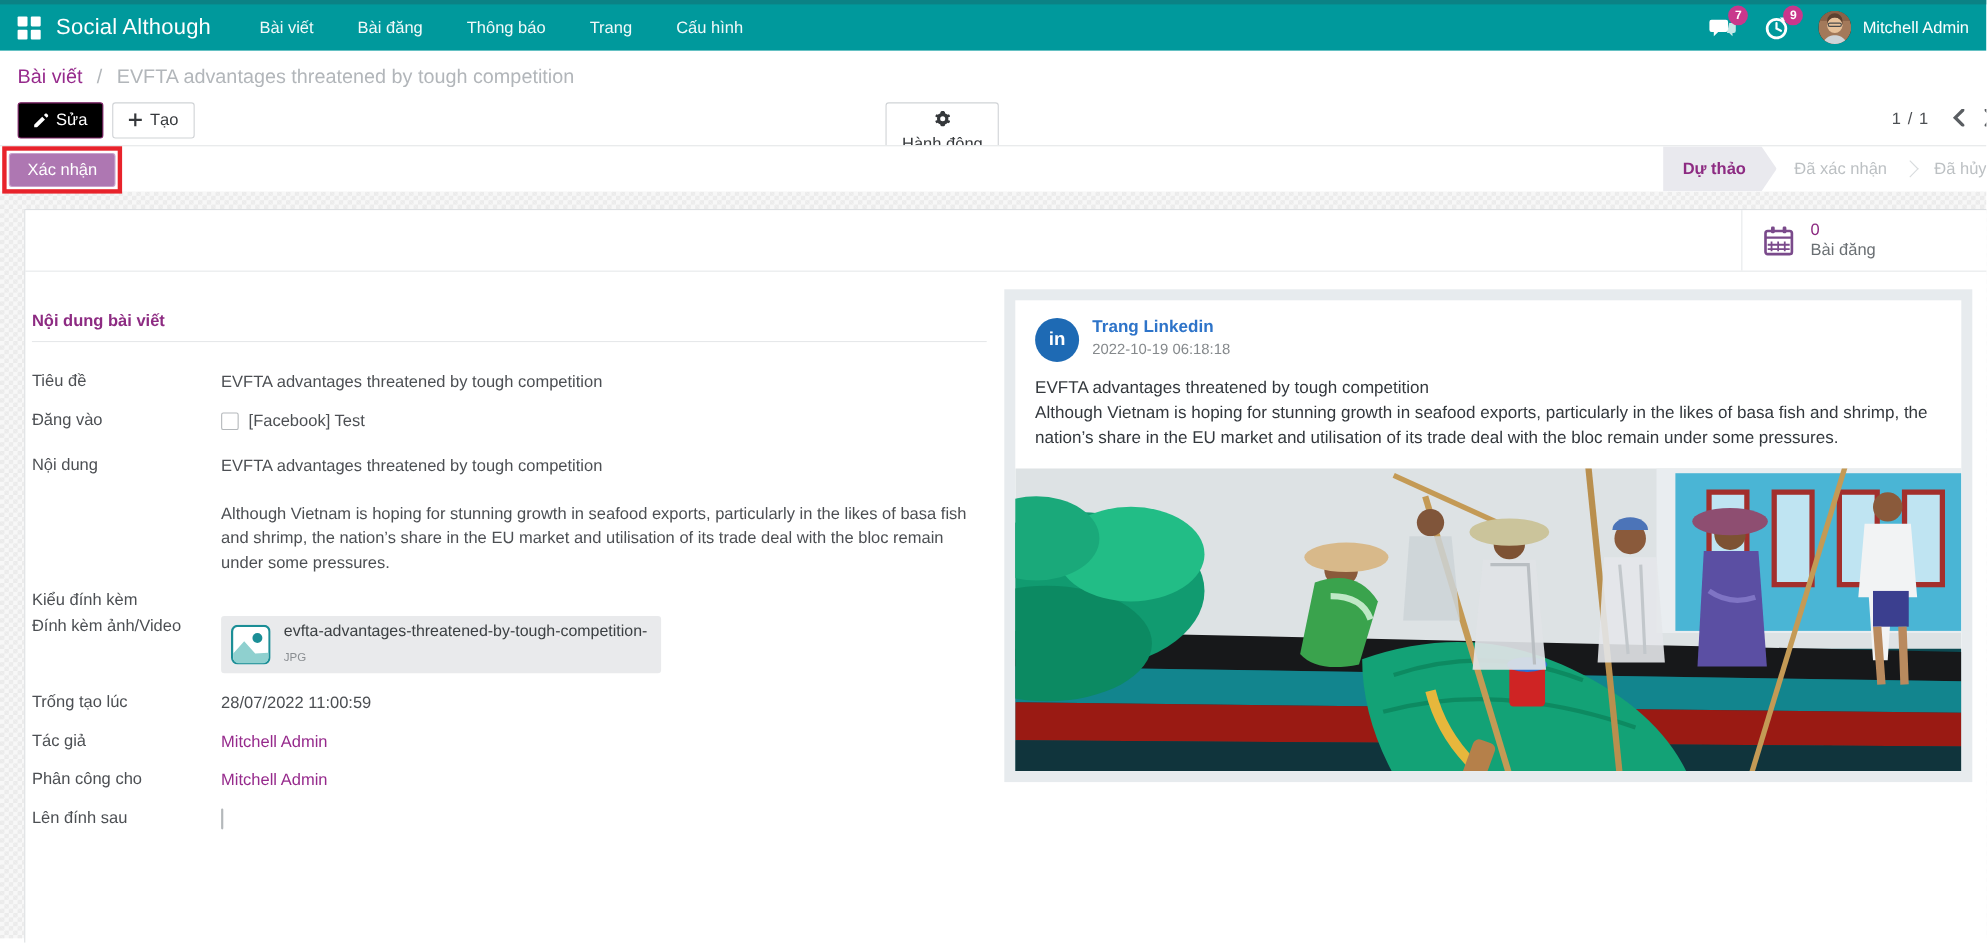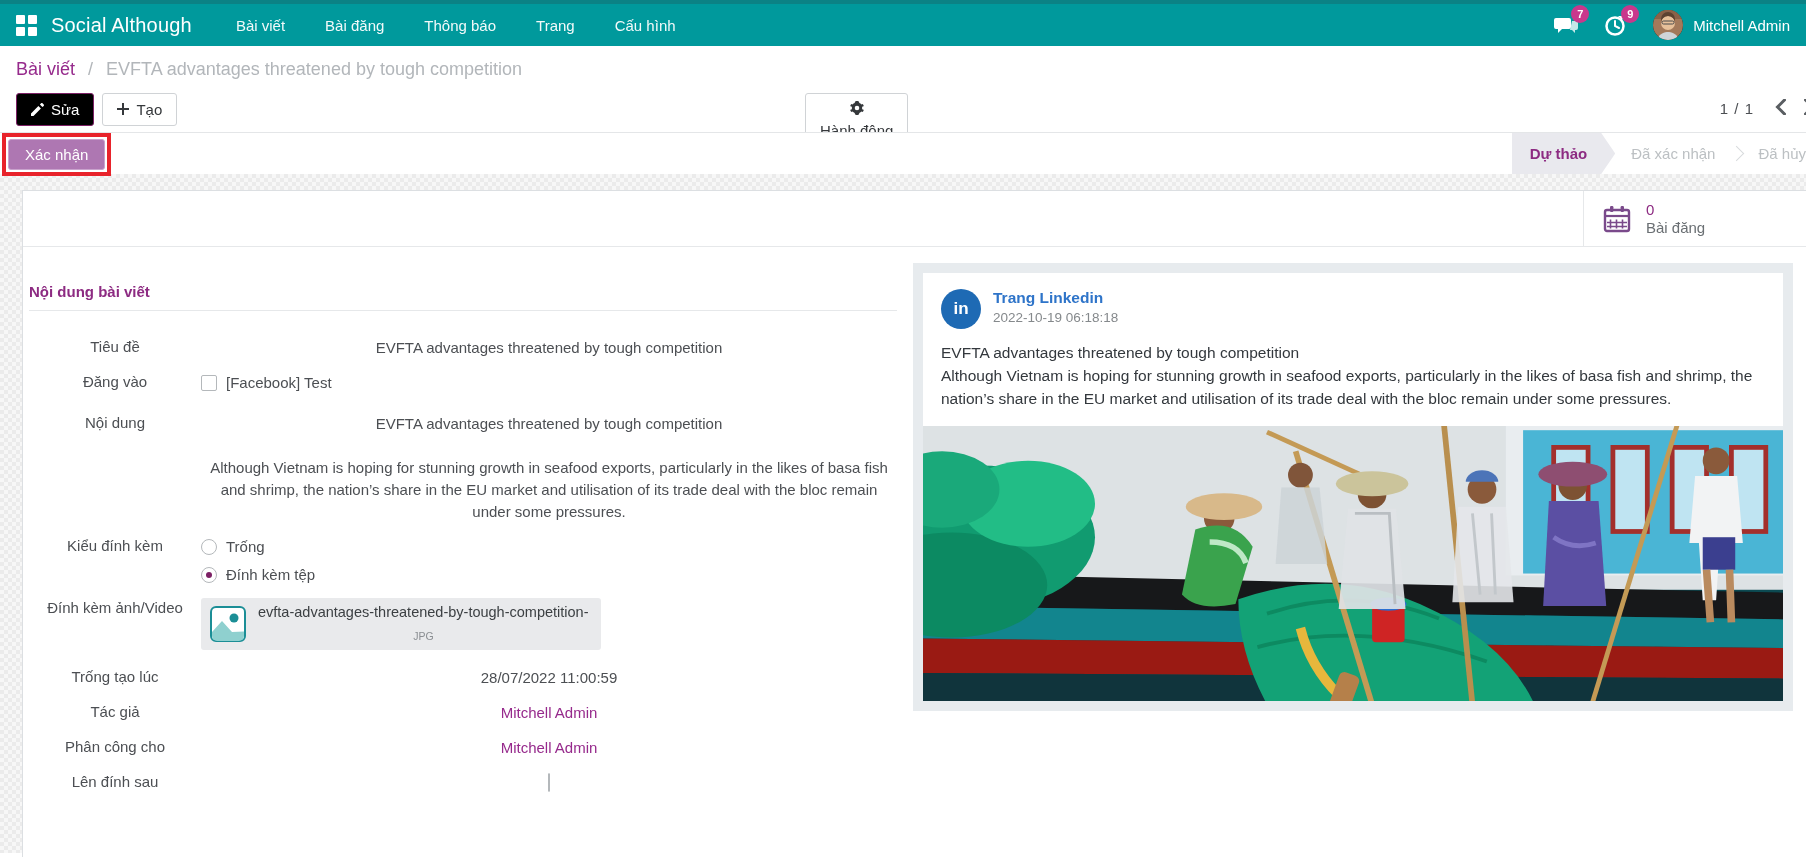--- a/index.html
+++ b/index.html
@@ -70,21 +70,21 @@
   .sheet { background:#fff; border:1px solid #dcdfe2; width:calc(100% + 2px); min-height:760px; }
   .sheet-header { height:56px; border-bottom:1px solid #e6e8ea; display:flex; justify-content:flex-end; }
   .stat-button { width:224px; border-left:1px solid #e6e8ea; display:flex; align-items:center; gap:14px; padding-left:18px; cursor:pointer; }
   .stat-texts { display:flex; flex-direction:column; line-height:18px; font-size:15px; }
   .stat-count { color:#8d2b82; }
   .stat-label { color:#6a6f73; }
 
   .sheet-body { display:flex; padding:36px 14px 0 6px; }
   .col-left { width:868px; flex:none; }
   .section-title { color:#8d2b82; font-weight:bold; font-size:15px; padding-bottom:10px; border-bottom:1px solid #e6e8ea; margin-bottom:26px; }
-  .field-row { display:grid; grid-template-columns:172px 1fr; margin-bottom:13px; font-size:15px; align-items:start;text-align:center; }
+  .field-row { display:grid; grid-template-columns:172px 1fr; margin-bottom:13px; font-size:15px; align-items:start; }
   .field-label { color:#4c4f53; padding-top:1px; }
   .field-value { color:#4c4f53; line-height:22px; }
   .link-purple { color:#962a8c; cursor:pointer; }
   .opt-line { display:flex; align-items:center; gap:9px; margin-bottom:6px; }
   .checkbox { width:16px; height:16px; border:1px solid #b4b8bb; border-radius:2px; background:#fff; flex:none; position:relative; cursor:pointer; }
   .checkbox.checked { background:#e6e6ea; border-color:#a9adb0; }
   .checkbox.checked::after { content:"✓"; position:absolute; left:2px; top:-2px; font-size:13px; color:#3e3e40; font-weight:bold; }
   .radio { width:16px; height:16px; border:1px solid #b4b8bb; border-radius:50%; background:#fff; flex:none; position:relative; cursor:pointer; }
   .radio.selected::after { content:""; position:absolute; left:4px; top:4px; width:6px; height:6px; border-radius:50%; background:#7c2065; }
   .msg-gap { height:22px; }
@@ -253,30 +253,20 @@
             <span class="field-label">Nội dung</span>
             <span class="field-value">
               <span>EVFTA advantages threatened by tough competition</span>
               <span class="msg-gap" style="display:block"></span>
               <span>Although Vietnam is hoping for stunning growth in seafood exports, particularly in the likes of basa fish and shrimp, the nation’s share in the EU market and utilisation of its trade deal with the bloc remain under some pressures.</span>
             </span>
           </div>
 
           <div class="field-row" style="margin-bottom:6px;">
             <span class="field-label">Kiểu đính kèm</span>
-            <span class="field-value">
-              <span class="opt-line">
-                <span class="radio"></span>
-                <span>Trống</span>
-              </span>
-              <span class="opt-line">
-                <span class="radio selected"></span>
-                <span>Đính kèm tệp</span>
-              </span>
-            </span>
           </div>
 
           <div class="field-row" style="margin-bottom:17px;">
             <span class="field-label">Đính kèm ảnh/Video</span>
             <span class="field-value">
               <span class="attach-card">
                 <svg width="36" height="36" viewBox="0 0 36 36" style="flex:none">
                   <rect x="1" y="1" width="34" height="34" rx="5" fill="#ffffff" stroke="#1b8e96" stroke-width="2"></rect>
                   <circle cx="24" cy="12" r="4.5" fill="#1b8e96"></circle>
                   <path d="M2 26 12 15l10 11 12-0.5V30a5 5 0 0 1-5 5H7a5 5 0 0 1-5-5z" fill="#8fd0cf"></path>

